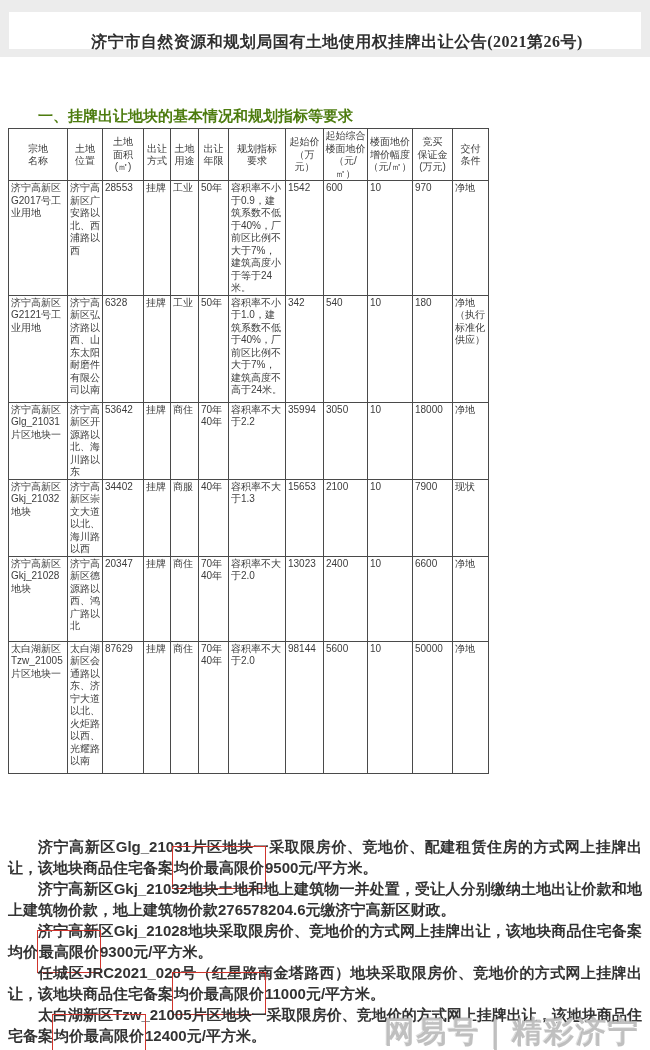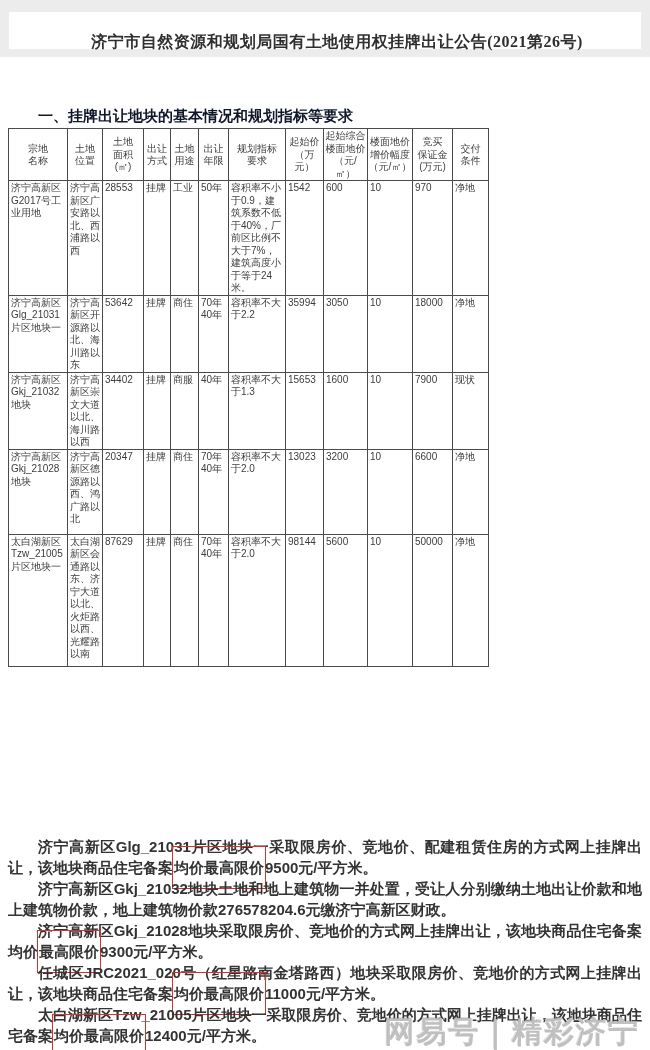--- a/index.html
+++ b/index.html
@@ -19,21 +19,21 @@
     font-family:"Liberation Serif",serif;font-size:16px;font-weight:700;
     color:#2f2f2f;letter-spacing:.5px;white-space:nowrap;padding-left:12px;
   }
   #intro{
     position:absolute;left:8px;top:60px;width:634px;
     font-size:15px;font-weight:700;line-height:22px;color:#333;
     text-indent:2em;text-align:justify;margin:0;
   }
   #section-heading{
     position:absolute;left:8px;top:106px;width:634px;
-    font-size:15px;font-weight:700;line-height:20px;color:#0f172a;
+    font-size:15px;font-weight:700;line-height:20px;color:#4d7c0f;
     text-indent:2em;margin:0;white-space:nowrap;
   }
 
   #land-table{
     position:absolute;left:8px;top:128px;
     border-collapse:collapse;table-layout:fixed;
     font-size:10px;line-height:12.5px;color:#3c3c3c;
   }
   #land-table th,#land-table td{
     border:1px solid #4a4a4a;padding:1px 1px 0 2px;
@@ -134,20 +134,34 @@
           <td>挂牌</td>
           <td>工业</td>
           <td>50年</td>
           <td>容积率不小于0.9，建筑系数不低于40%，厂前区比例不大于7%，建筑高度小于等于24米。</td>
           <td>1542</td>
           <td>600</td>
           <td>10</td>
           <td>970</td>
           <td>净地</td>
         </tr>
+        <tr style="height: 107px;">
+          <td>济宁高新区G2121号工业用地</td>
+          <td>济宁高新区弘济路以西、山东太阳耐磨件有限公司以南</td>
+          <td>6328</td>
+          <td>挂牌</td>
+          <td>工业</td>
+          <td>50年</td>
+          <td>容积率不小于1.0，建筑系数不低于40%，厂前区比例不大于7%，建筑高度不高于24米。</td>
+          <td>342</td>
+          <td>540</td>
+          <td>10</td>
+          <td>180</td>
+          <td>净地（执行标准化供应）</td>
+        </tr>
         <tr style="height: 77px;">
           <td>济宁高新区Glg_21031片区地块一</td>
           <td>济宁高新区开源路以北、海川路以东</td>
           <td>53642</td>
           <td>挂牌</td>
           <td>商住</td>
           <td>70年40年</td>
           <td>容积率不大于2.2</td>
           <td>35994</td>
           <td>3050</td>
@@ -157,35 +171,35 @@
         </tr>
         <tr style="height: 74px;">
           <td>济宁高新区Gkj_21032地块</td>
           <td>济宁高新区崇文大道以北、海川路以西</td>
           <td>34402</td>
           <td>挂牌</td>
           <td>商服</td>
           <td>40年</td>
           <td>容积率不大于1.3</td>
           <td>15653</td>
-          <td>1600</td>
+          <td>2100</td>
           <td>10</td>
           <td>7900</td>
           <td>现状</td>
         </tr>
         <tr style="height: 85px;">
           <td>济宁高新区Gkj_21028地块</td>
           <td>济宁高新区德源路以西、鸿广路以北</td>
           <td>20347</td>
           <td>挂牌</td>
           <td>商住</td>
           <td>70年40年</td>
           <td>容积率不大于2.0</td>
           <td>13023</td>
-          <td>3200</td>
+          <td>2400</td>
           <td>10</td>
           <td>6600</td>
           <td>净地</td>
         </tr>
         <tr style="height: 132px;">
           <td>太白湖新区Tzw_21005片区地块一</td>
           <td>太白湖新区会通路以东、济宁大道以北、火炬路以西、光耀路以南</td>
           <td>87629</td>
           <td>挂牌</td>
           <td>商住</td>

